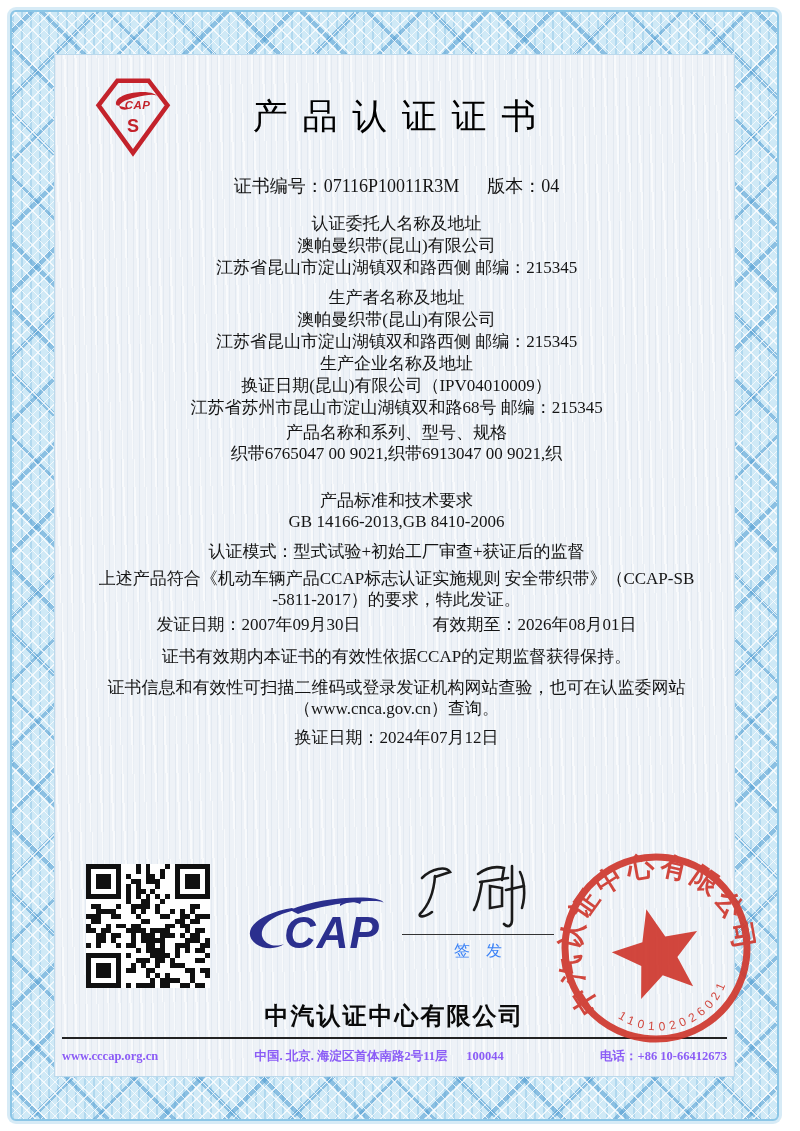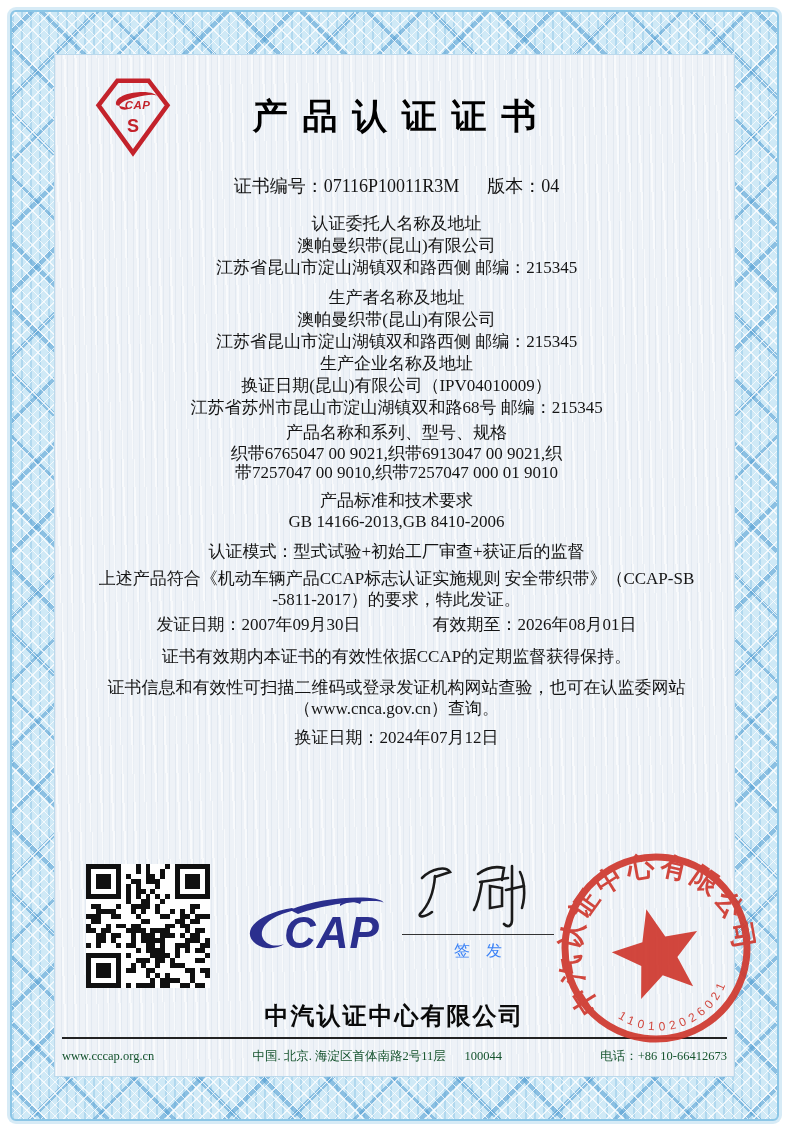--- a/index.html
+++ b/index.html
@@ -37,21 +37,21 @@
   .line{
     position:absolute;left:64px;right:60px;
     text-align:center;
     font-size:17px;line-height:21px;
     color:#141414;
     white-space:pre;
   }
   .title{
     position:absolute;left:60px;right:60px;top:93px;
     text-align:center;
-    font-size:35px;font-weight:bold;
+    font-size:35px;font-weight:normal;
     letter-spacing:.42em;text-indent:.42em;
     color:#000;
   }
   .certno{top:176px;font-size:18px;}
   .certno .sp{display:inline-block;width:28px;}
   .dates-row{display:flex;justify-content:center;gap:72px;white-space:pre;}
   
   .diamond-logo{position:absolute;left:92px;top:72px;width:82px;height:88px;}
   .qr{position:absolute;left:86px;top:864px;width:124px;height:124px;}
   .ccap-blue{position:absolute;left:232px;top:890px;width:172px;height:74px;}
@@ -63,21 +63,21 @@
   
   .footer-company{
     position:absolute;left:60px;right:60px;top:1000px;
     text-align:center;font-family:"Liberation Sans","DejaVu Sans",sans-serif;
     font-weight:bold;font-size:24px;color:#0a0a0a;letter-spacing:2px;
   }
   .footer-rule{position:absolute;left:62px;right:62px;top:1037px;border:0;border-top:2px solid #222;margin:0;}
   .footer-row{
     position:absolute;left:62px;right:62px;top:1048px;
     display:flex;justify-content:space-between;align-items:baseline;
-    font-size:12.5px;color:#14532d;white-space:pre;
+    font-size:12.5px;color:#8b5cf6;white-space:pre;font-weight:bold;
   }
   .footer-row .mid{flex:1;text-align:center;}
 </style>
 </head>
 <body>
 
 <div class="certificate">
   <div class="border-frame"></div>
   <div class="paper"></div>
 
@@ -99,21 +99,20 @@
   <div class="line" style="top:287px">生产者名称及地址</div>
   <div class="line" style="top:309px">澳帕曼织带(昆山)有限公司</div>
   <div class="line" style="top:331px">江苏省昆山市淀山湖镇双和路西侧 邮编：215345</div>
 
   <div class="line" style="top:353px">生产企业名称及地址</div>
   <div class="line" style="top:375px">换证日期(昆山)有限公司（IPV04010009）</div>
   <div class="line" style="top:397px">江苏省苏州市昆山市淀山湖镇双和路68号 邮编：215345</div>
 
   <div class="line" style="top:422px">产品名称和系列、型号、规格</div>
   <div class="line" style="top:443px">织带6765047 00 9021,织带6913047 00 9021,织</div>
-  <div class="line" style="top:462px">带7257047 00 9010,织带7257047 000 01 9010</div>
 
   <div class="line" style="top:490px">产品标准和技术要求</div>
   <div class="line" style="top:511px">GB 14166-2013,GB 8410-2006</div>
 
   <div class="line" style="top:568px">上述产品符合《机动车辆产品CCAP标志认证实施规则 安全带织带》（CCAP-SB</div>
 
   <div class="line" style="top:541px">认证模式：型式试验+初始工厂审查+获证后的监督</div>
   <div class="line" style="top:589px">-5811-2017）的要求，特此发证。</div>
 
   <div class="line dates-row" style="top:614px">

